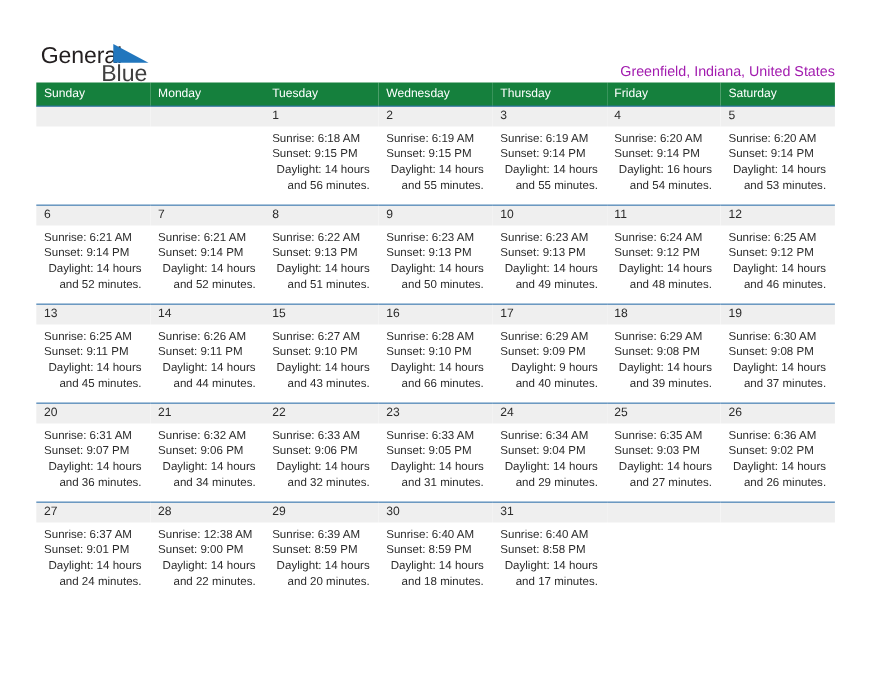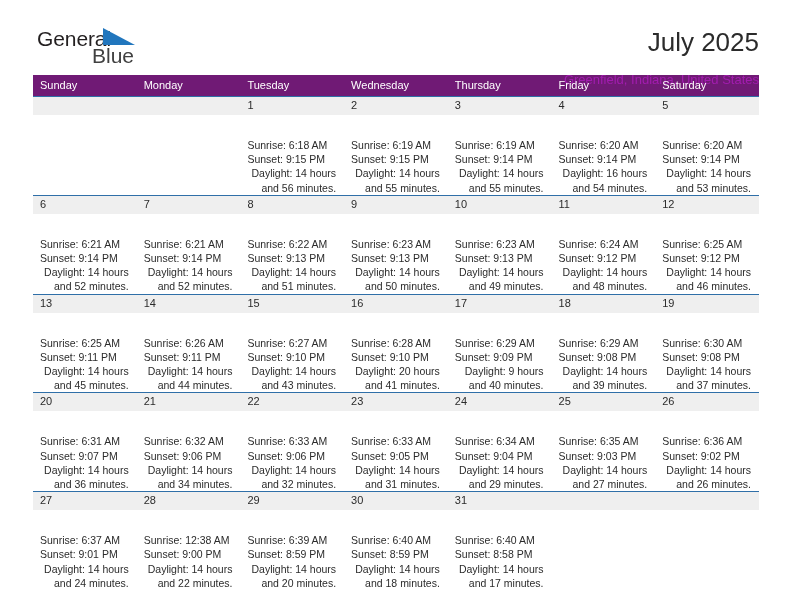--- a/index.html
+++ b/index.html
@@ -20,21 +20,21 @@
     height: 612px;
     position: relative;
     padding: 0 33px;
   }
 
   
   .header {
     display: flex;
     justify-content: space-between;
     align-items: flex-start;
-    padding-top: 28px;
+    padding-top: 40px;
     height: 75px;
   }
   .logo {
     position: relative;
     width: 130px;
     height: 48px;
     padding-left: 4px;
   }
   .logo-general {
     font-size: 21px;
@@ -81,21 +81,21 @@
     margin-top: 16px;
   }
 
   
   .calendar {
     width: 726px;
     border-collapse: collapse;
     table-layout: fixed;
   }
   .calendar th {
-    background: #701a75;
+    background: #15803d;
     color: #ffffff;
     font-size: 11px;
     font-weight: normal;
     text-align: left;
     padding: 4px 0 5px 7px;
     height: 20px;
     border: none;
   }
   .calendar td {
     width: 103.71px;
@@ -109,41 +109,40 @@
   .daynum {
     background: #efefef;
     font-size: 11px;
     color: #2b2b2b;
     padding: 3px 0 4px 7px;
     height: 18px;
     line-height: 11px;
   }
   td.empty .daynum { color: transparent; }
   .info {
-    padding: 23px 8px 0 7px;
+    padding: 4px 8px 0 7px;
     font-size: 10.5px;
     line-height: 14.2px;
     color: #2b2b2b;
   }
   .info div { white-space: nowrap; }
   .info .daylight { white-space: normal; text-align: right; }
 </style>
 </head>
 <body>
 
 <div class="page">
 
   <div class="header">
     <div class="logo">
       <span class="logo-general">General</span>
       <span class="logo-triangle"></span>
       <span class="logo-blue">Blue</span>
     </div>
     <div class="title-group">
-      <h1 class="cal-title">July 2025</h1>
       <div class="cal-subtitle">Greenfield, Indiana, United States</div>
     </div>
   </div>
 
   <table class="calendar">
     <thead>
       <tr>
         <th>Sunday</th>
         <th>Monday</th>
         <th>Tuesday</th>
@@ -283,21 +282,21 @@
               <div>Sunrise: 6:27 AM</div>
               <div>Sunset: 9:10 PM</div>
               <div class="daylight">Daylight: 14 hours and 43 minutes.</div>
             </div>
           </td>
           <td>
             <div class="daynum">16</div>
             <div class="info">
               <div>Sunrise: 6:28 AM</div>
               <div>Sunset: 9:10 PM</div>
-              <div class="daylight">Daylight: 20 hours and 41 minutes.</div>
+              <div class="daylight">Daylight: 14 hours and 66 minutes.</div>
             </div>
           </td>
           <td>
             <div class="daynum">17</div>
             <div class="info">
               <div>Sunrise: 6:29 AM</div>
               <div>Sunset: 9:09 PM</div>
               <div class="daylight">Daylight: 9 hours and 40 minutes.</div>
             </div>
           </td>

